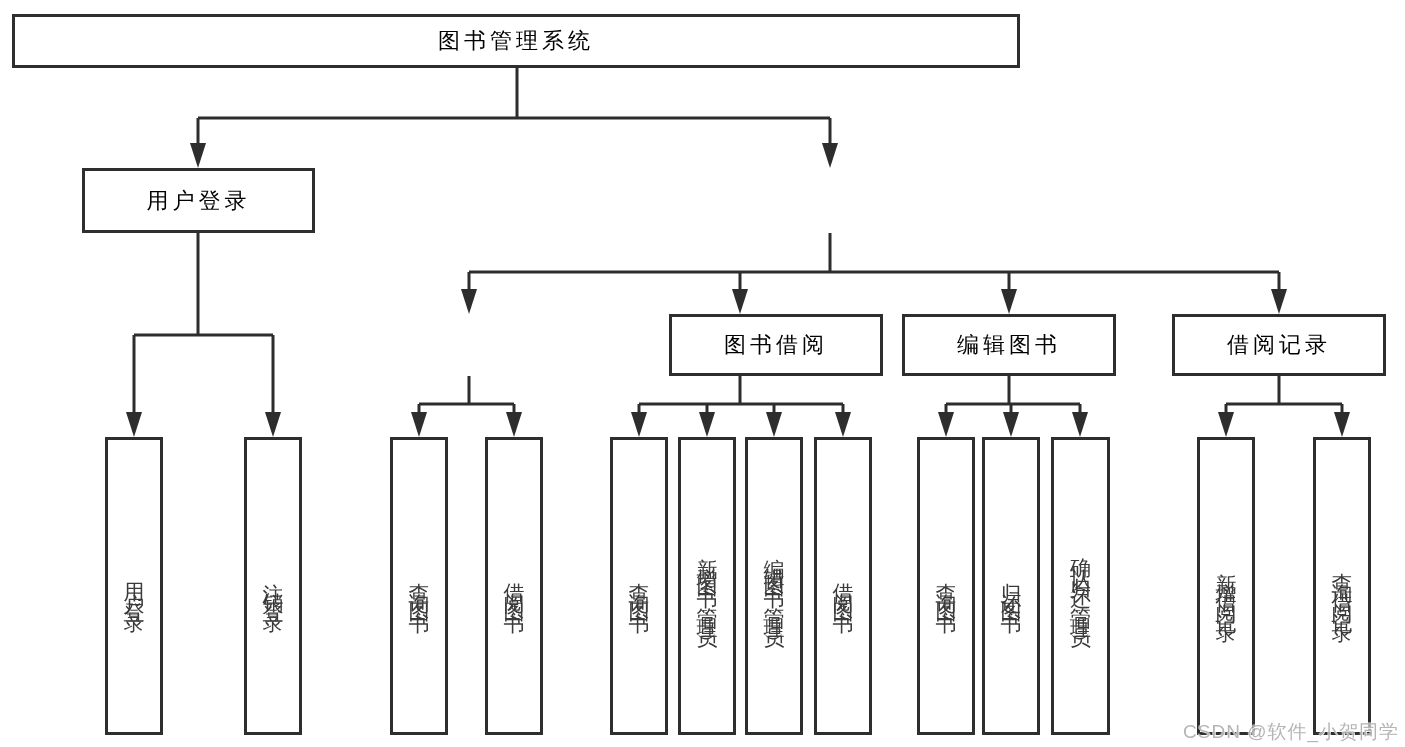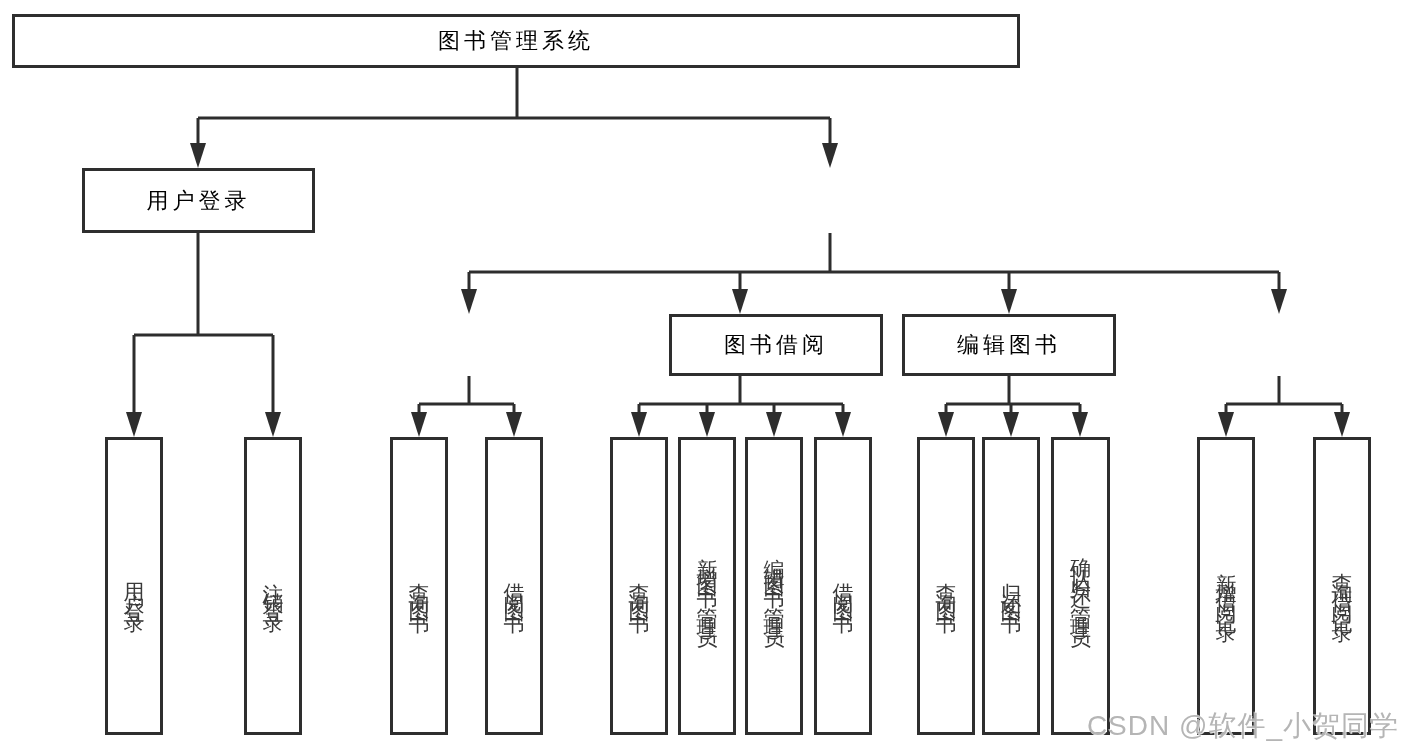--- a/index.html
+++ b/index.html
@@ -53,21 +53,21 @@
     text-orientation: mixed;
     font-size: 21px;
     letter-spacing: 10px;
     color: #3a3a3a;
     white-space: nowrap;
   }
   #watermark {
     position: absolute;
     right: 6px;
     bottom: 2px;
-    font-size: 28px;
+    font-size: 19px;
     color: #b5b5b5;
     letter-spacing: 1px;
     text-shadow: 1px 1px 0 rgba(255,255,255,0.85), -1px -1px 0 rgba(255,255,255,0.6);
     z-index: 5;
   }
 </style>
 </head>
 <body>
 
 <div id="canvas">
@@ -155,20 +155,23 @@
   <div class="hbox" style="left:82px; top:168px; width:233px; height:65px;">
     <span>用户登录</span>
   </div>
 
   <div class="hbox" style="left:633px; top:314px; width:214px; height:62px;margin-left:36px;">
     <span>图书借阅</span>
   </div>
   <div class="hbox" style="left:902px; top:314px; width:214px; height:62px;">
     <span>编辑图书</span>
   </div>
+  <div class="hbox" style="left:1172px; top:314px; width:214px; height:62px;">
+    <span>借阅记录</span>
+  </div>
 
   <div class="vbox" style="left:105px;">
     <span>用户登录</span>
   </div>
   <div class="vbox" style="left:244px;">
     <span>注销登录</span>
   </div>
 
   <div class="vbox" style="left:390px;">
     <span>查询图书</span>

